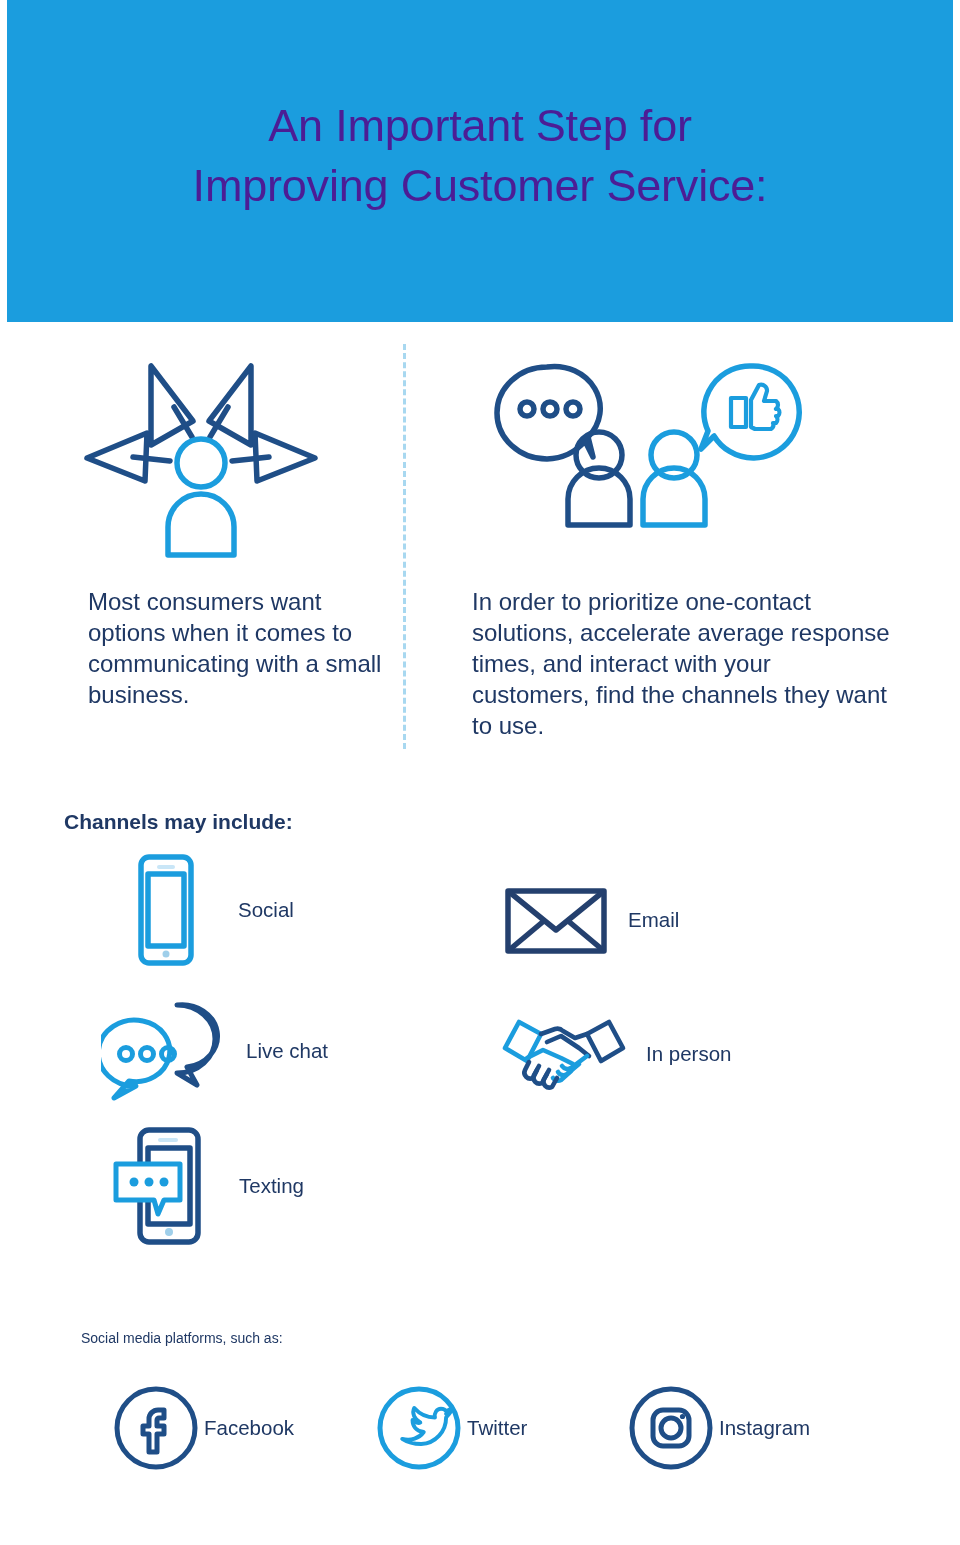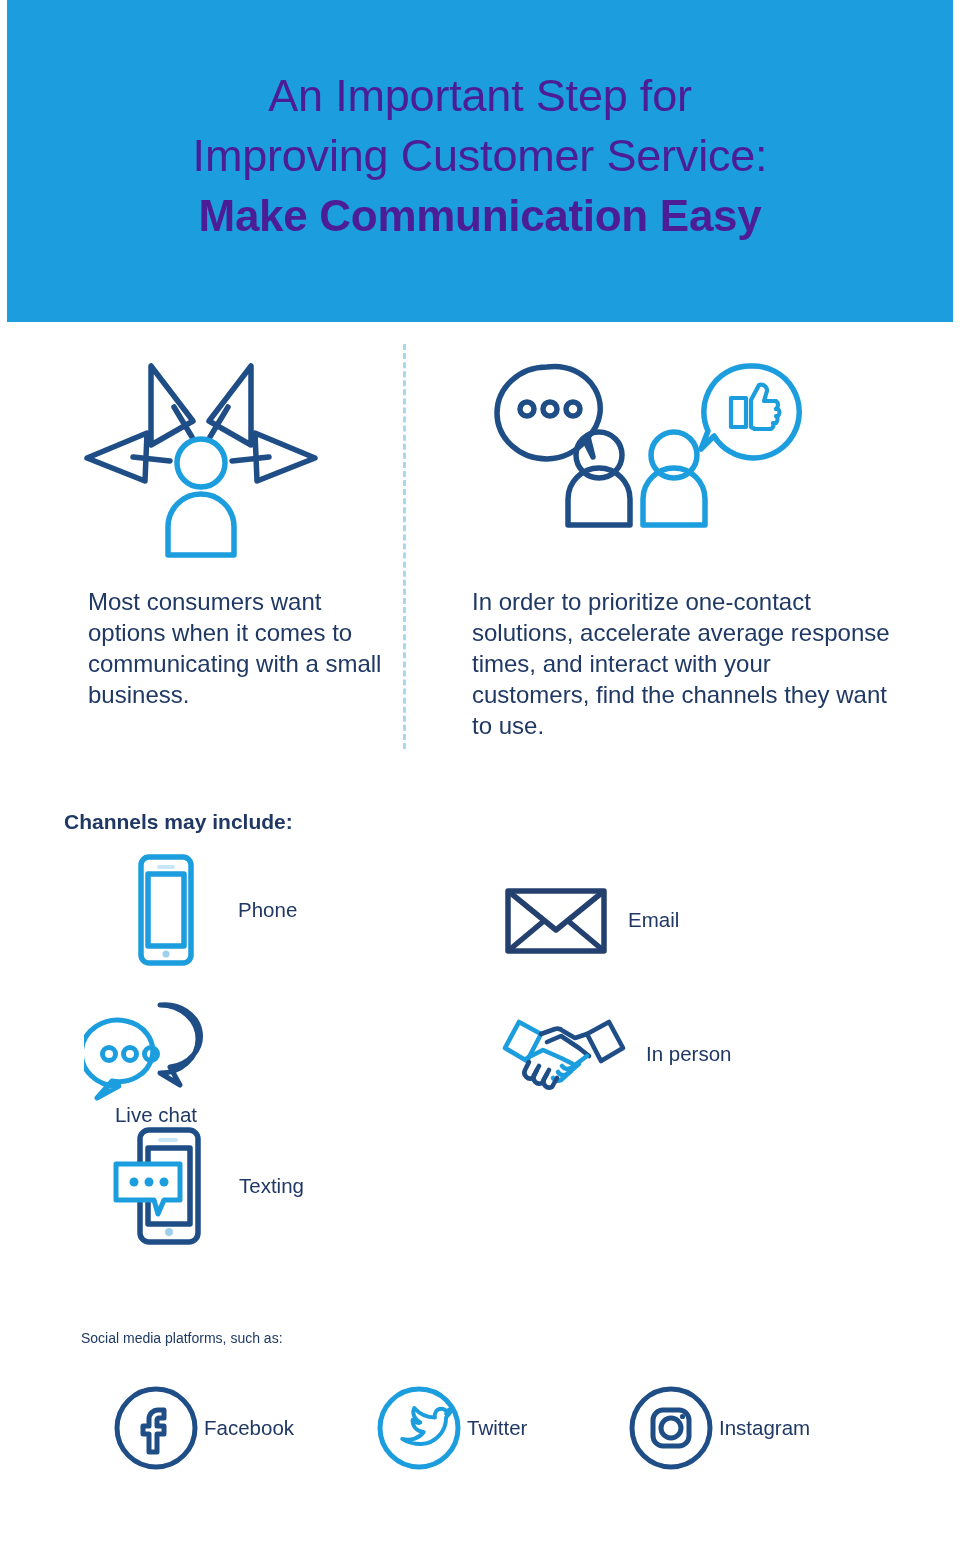--- a/index.html
+++ b/index.html
@@ -150,21 +150,20 @@
     white-space: nowrap;
   }
   svg { display: block; }
 </style>
 </head>
 <body>
 
 <div class="header">
   <div class="header-line">An Important Step for</div>
   <div class="header-line">Improving Customer Service:</div>
-  <div class="header-line accent">Make Communication Easy</div>
 </div>
 
 <div class="content">
 
   <div class="divider"></div>
 
   <div class="intro-col left">
     <div class="intro-icon">
       <svg width="252" height="212" viewBox="0 0 252 212">
         <g fill="none" stroke="#1F4E87" stroke-width="5.5" stroke-linejoin="round" stroke-linecap="round">
@@ -227,38 +226,38 @@
       <div class="channel-icon">
         <svg width="82" height="116" viewBox="0 0 82 116">
           <g fill="none" stroke="#1B9DDE" stroke-width="5.5" stroke-linejoin="round">
             <rect x="16" y="5" width="50" height="106" rx="8"></rect>
             <rect x="23" y="22" width="36" height="72"></rect>
           </g>
           <rect x="32" y="13" width="18" height="4" rx="2" fill="#C9E6F7"></rect>
           <circle cx="41" cy="102" r="3.5" fill="#9FCFEA"></circle>
         </svg>
       </div>
-      <div class="channel-label">Phone</div>
+      <div class="channel-label">Social</div>
     </div>
 
     <div class="channel-item" style="left:500px; top:30px;">
       <div class="channel-icon">
         <svg width="106" height="76" viewBox="0 0 106 76">
           <g fill="none" stroke="#24406E" stroke-width="5.5" stroke-linejoin="round">
             <rect x="5" y="9" width="96" height="60"></rect>
             <path d="M5 9 L53 48 L101 9"></path>
             <path d="M5 69 L42 38"></path>
             <path d="M101 69 L64 38"></path>
           </g>
         </svg>
       </div>
       <div class="channel-label">Email</div>
     </div>
 
-    <div class="channel-item" style="left:83px; top:147px;flex-direction:column;">
+    <div class="channel-item" style="left:100px; top:147px;">
       <div class="channel-icon" style="width:130px;">
         <svg width="128" height="104" viewBox="0 0 128 104">
           <g fill="none" stroke="#1F4E87" stroke-width="5" stroke-linejoin="round" stroke-linecap="round">
             <path d="M76 6 A38 34 0 1 1 76 74 L96 86 L86 68 A34 30 0 0 0 76 6 Z"></path>
           </g>
           <g fill="#FFFFFF" stroke="#1B9DDE" stroke-width="5" stroke-linejoin="round" stroke-linecap="round">
             <path d="M42 22 A36 33 0 1 0 35 87 L13 99 L28 82 A33 30 0 0 0 42 22 Z"></path>
           </g>
           <g fill="none" stroke="#1B9DDE" stroke-width="5">
             <circle cx="25" cy="55" r="6.5"></circle>

